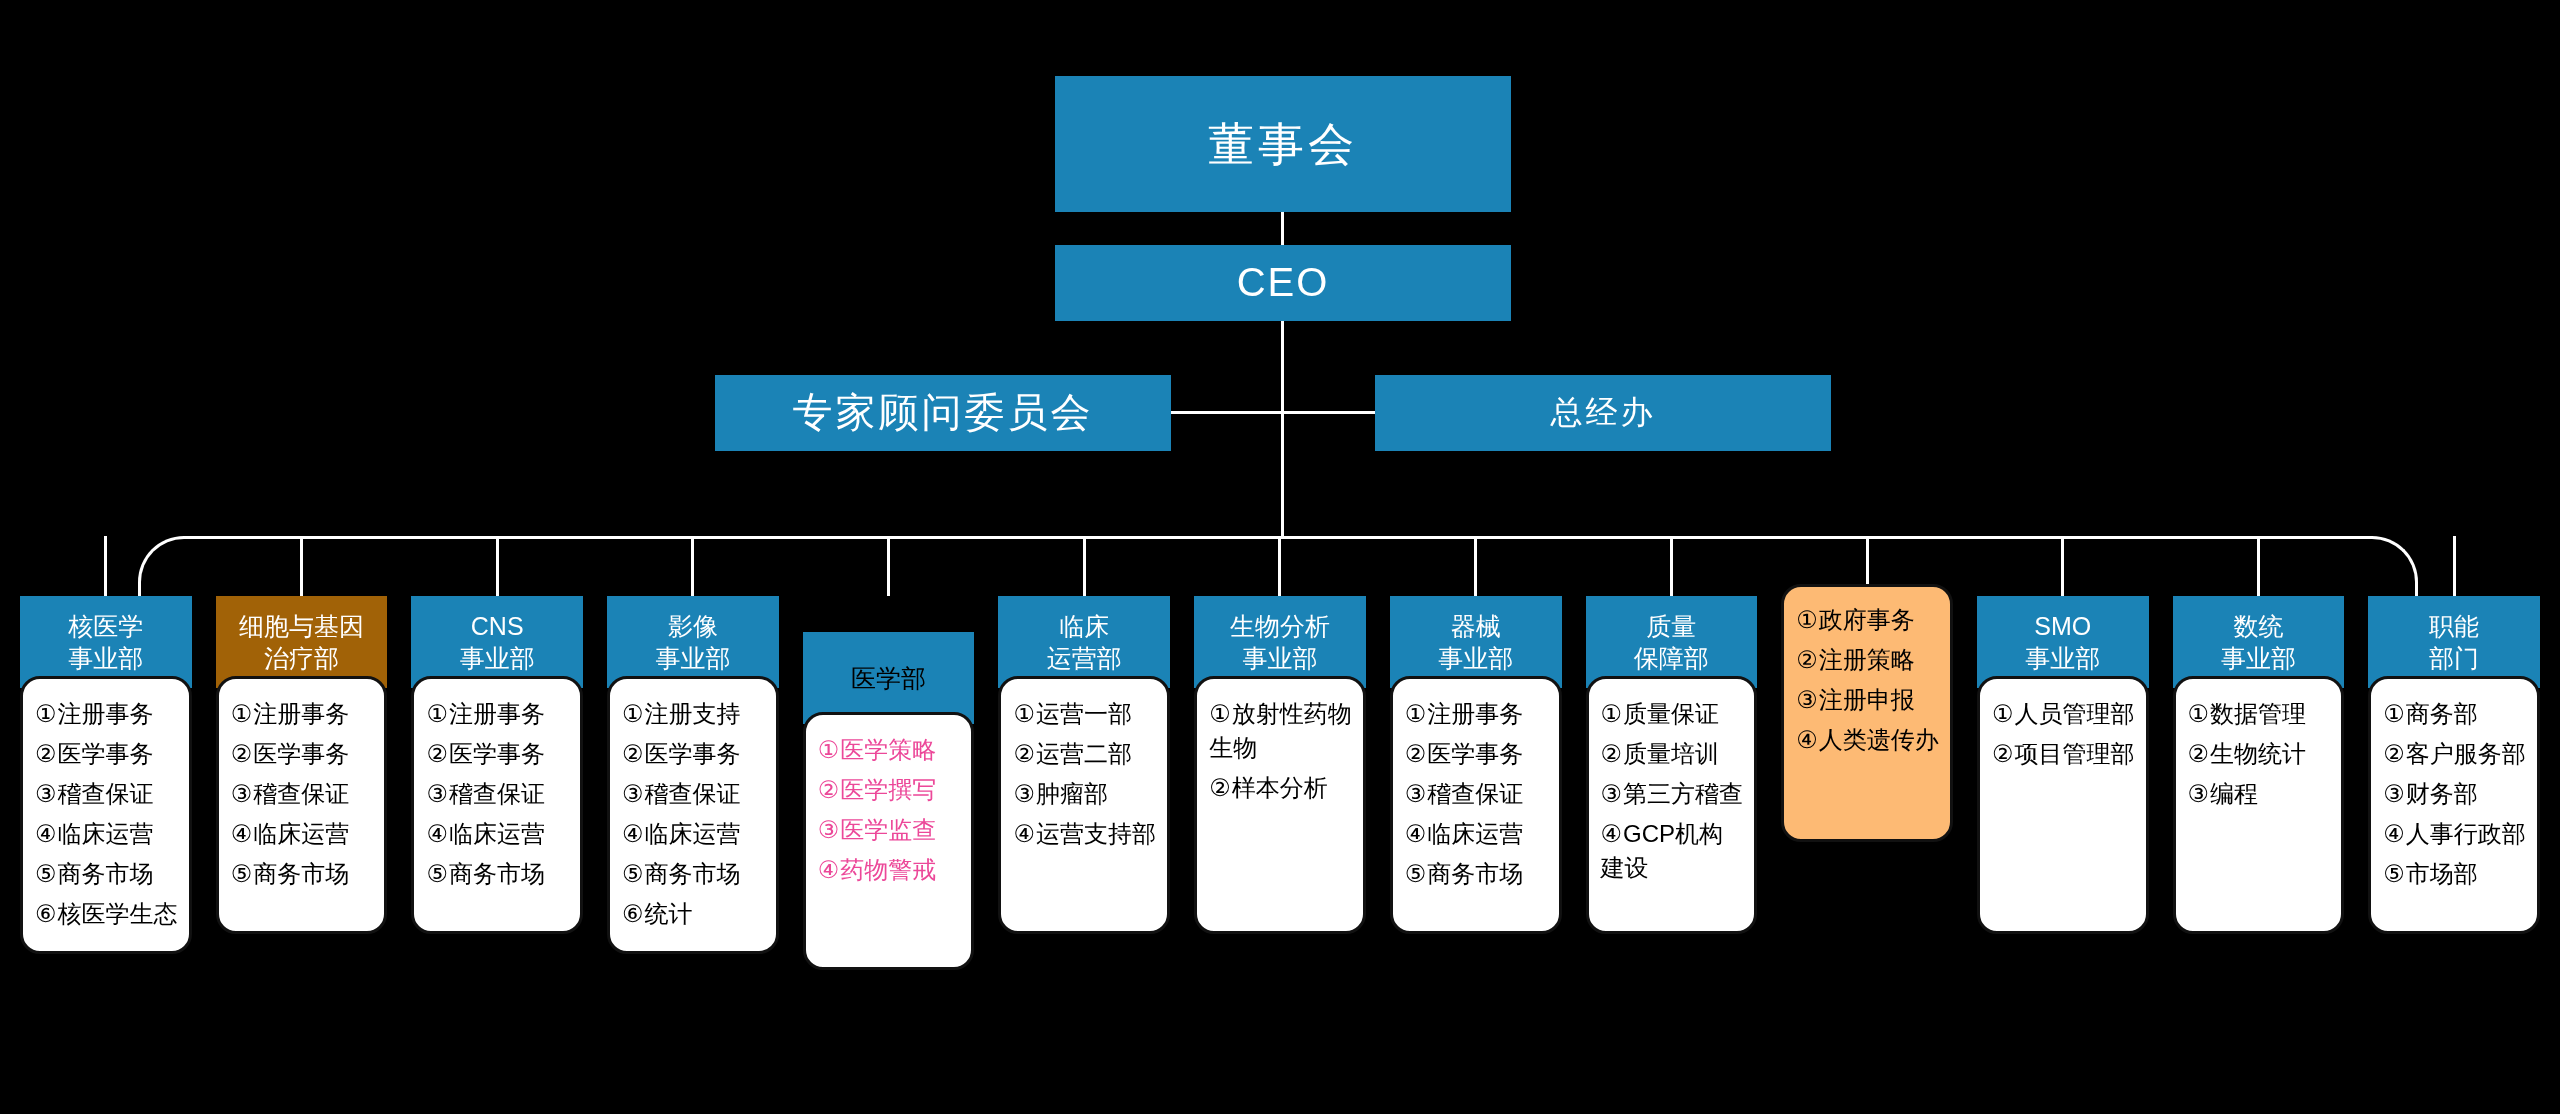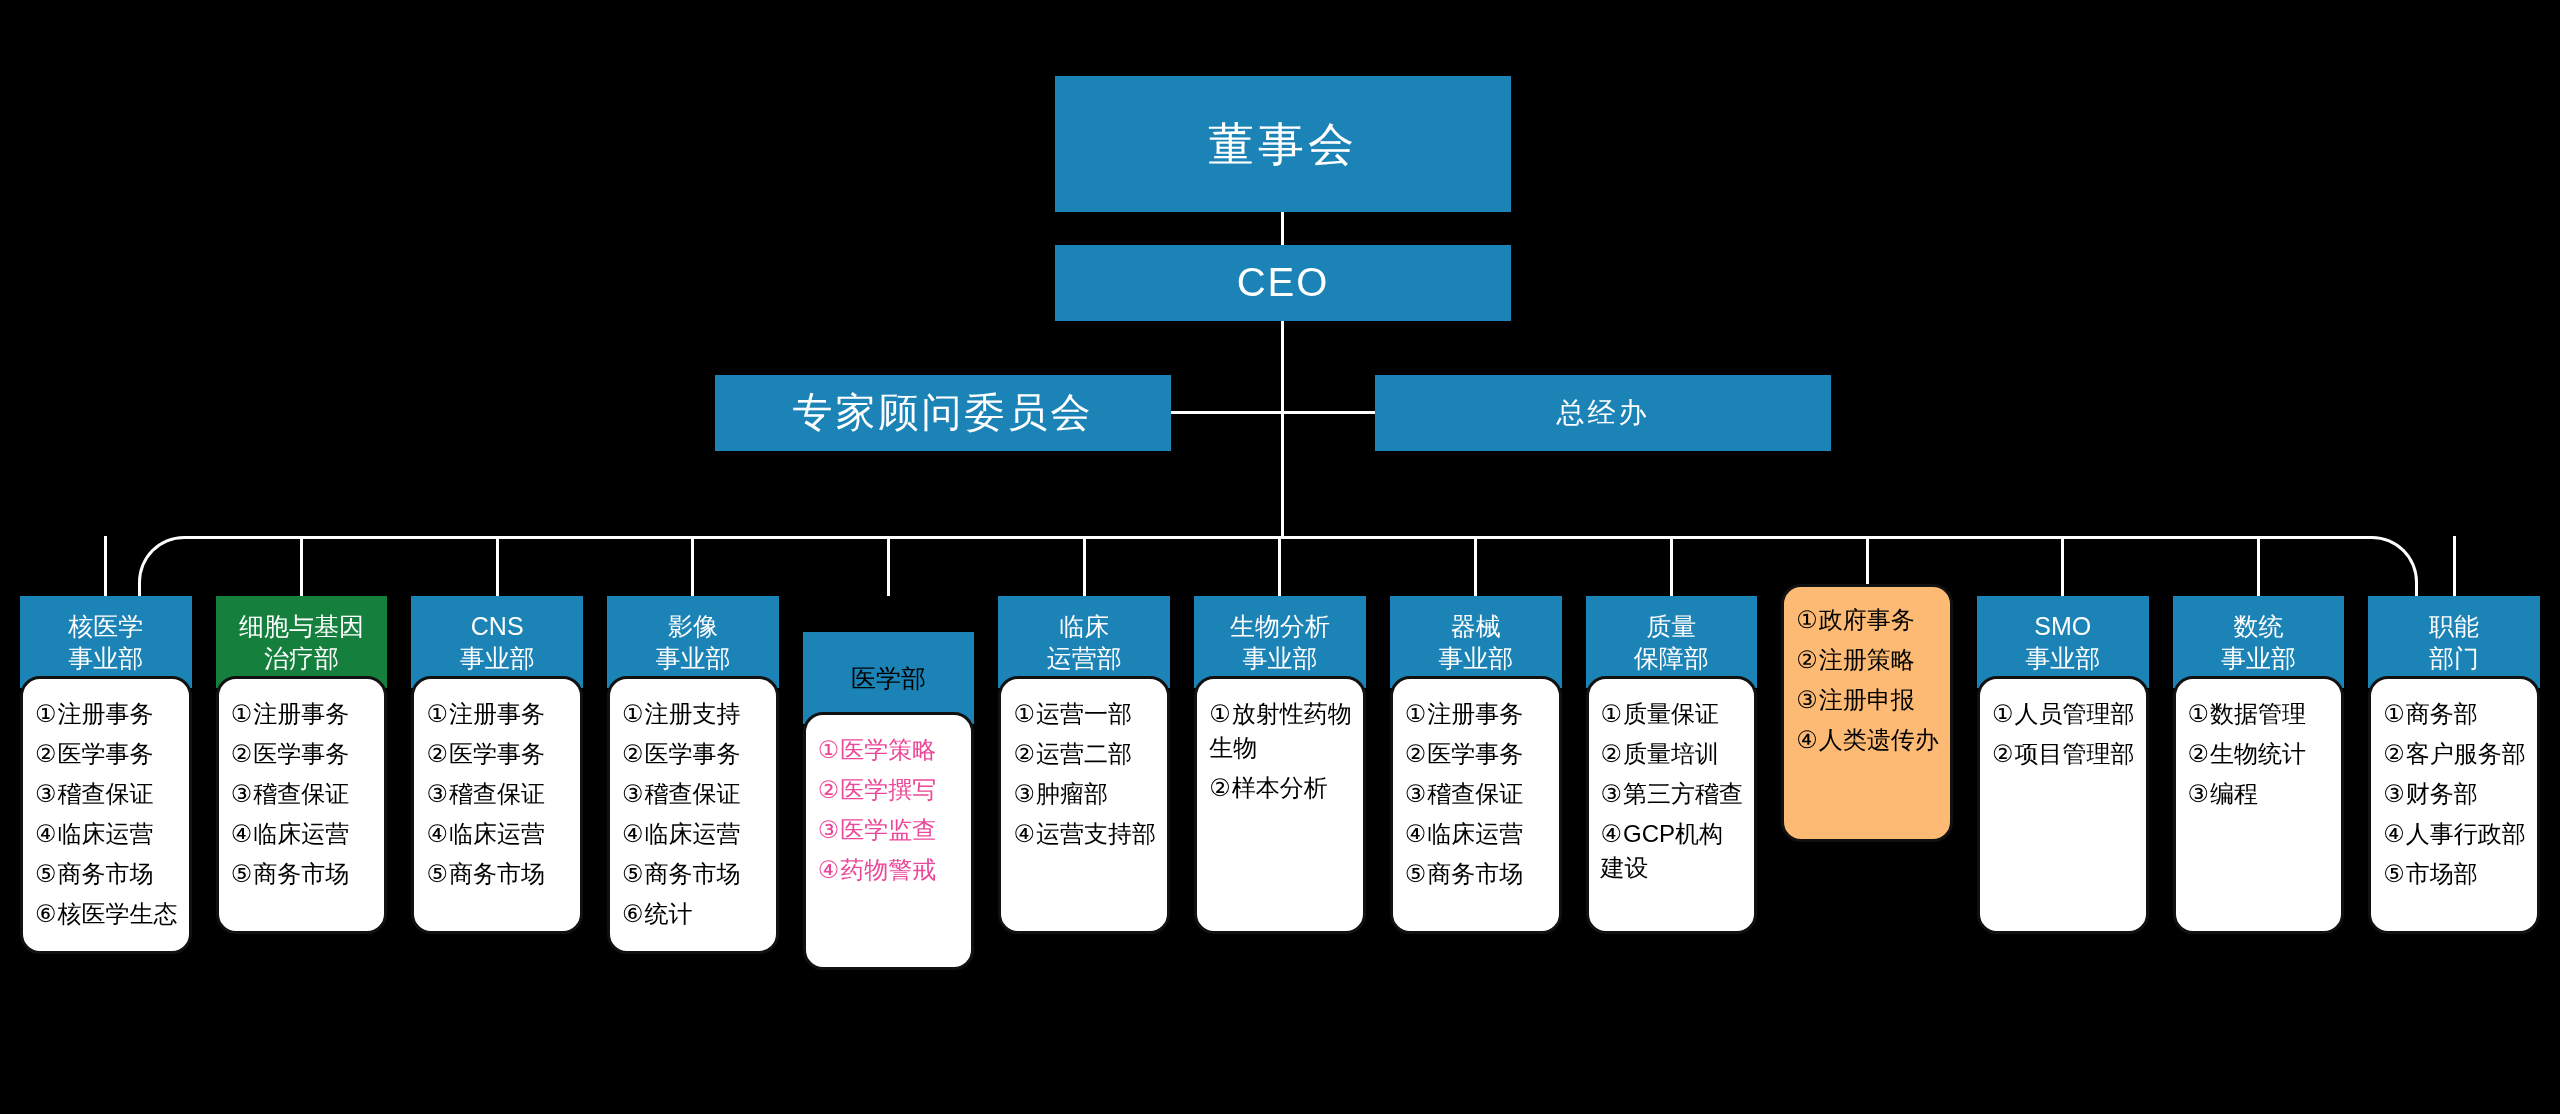--- a/index.html
+++ b/index.html
@@ -43,21 +43,21 @@
   }
   #node-advisory {
     left: 715px; top: 375px;
     width: 456px; height: 76px;
     font-size: 40px;
     letter-spacing: 3px;
   }
   #node-gm {
     left: 1375px; top: 375px;
     width: 456px; height: 76px;
-    font-size: 28px;
+    font-size: 32px;
     letter-spacing: 3px;
   }
 
   
   .line {
     position: absolute;
     background: #ffffff;
   }
   .v-line { width: 3px; }
   .h-line { height: 3px; }
@@ -177,21 +177,21 @@
           <li><span class="num">②</span><span class="txt">医学事务</span></li>
           <li><span class="num">③</span><span class="txt">稽查保证</span></li>
           <li><span class="num">④</span><span class="txt">临床运营</span></li>
           <li><span class="num">⑤</span><span class="txt">商务市场</span></li>
           <li><span class="num">⑥</span><span class="txt">核医学生态</span></li>
         </ul>
       </div>
     </div>
     <div class="col">
       <div class="drop" style="background: rgb(255, 255, 255);"></div>
-      <div class="col-head" style="background: #15803d; color: rgb(255, 255, 255);">细胞与基因
+      <div class="col-head" style="background: #a16207; color: rgb(255, 255, 255);">细胞与基因
 治疗部</div>
       <div class="col-body" style="background: rgb(255, 255, 255); color: rgb(0, 0, 0); border-color: rgb(17, 17, 17);">
         <ul>
           <li><span class="num">①</span><span class="txt">注册事务</span></li>
           <li><span class="num">②</span><span class="txt">医学事务</span></li>
           <li><span class="num">③</span><span class="txt">稽查保证</span></li>
           <li><span class="num">④</span><span class="txt">临床运营</span></li>
           <li><span class="num">⑤</span><span class="txt">商务市场</span></li>
         </ul>
       </div>

